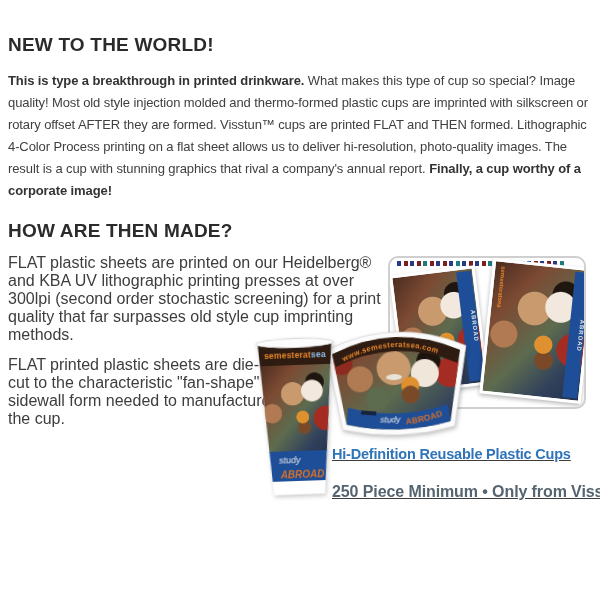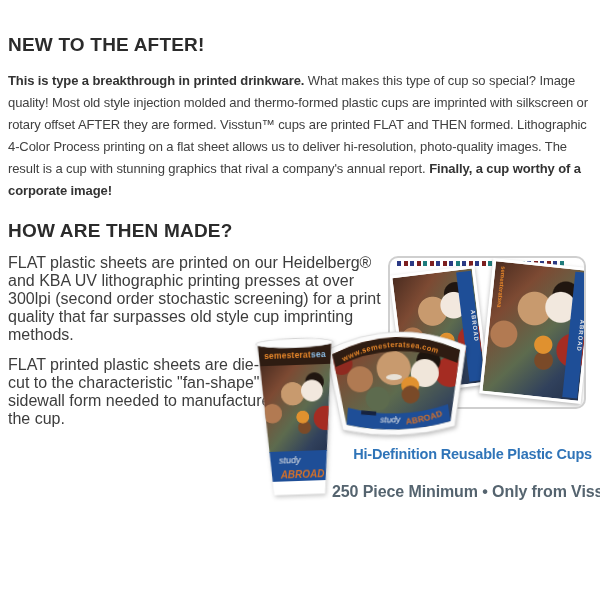--- a/index.html
+++ b/index.html
@@ -79,33 +79,33 @@
   .cup-band-top .o { color:#e8872a; } .cup-band-top .s { color:#8fc1ea; }
   .cup-collage { position:absolute; left:6%; right:6%; top:27px; bottom:44px; }
   .cup-band-blue { position:absolute; left:14%; right:14%; bottom:15px; height:30px;
                    background:#1e4e97; overflow:hidden; }
   .cup-study { position:absolute; left:10px; top:4px; color:#e9e9e9;
                font-size:9px; font-style:italic; }
   .cup-abr { position:absolute; right:4px; bottom:1px; color:#d3702a;
              font-size:10px; font-weight:bold; font-style:italic; }
   .cup-base { position:absolute; left:20%; right:20%; bottom:2px; height:13px; background:#fff; }
 
-  .cap { position:absolute; left:82px; top:190px; width:260px; text-align:right; z-index:5; }
+  .cap { position:absolute; left:82px; top:190px; width:260px; text-align:left; z-index:5;text-decoration:underline; }
   .cap-title { font-size:14.5px; font-weight:bold; color:#2f74b8;
                letter-spacing:-0.2px; white-space:nowrap; }
   .cap-sub { margin-top:21px; font-size:16px; font-weight:bold; color:#55646f;
              letter-spacing:-0.1px; white-space:nowrap; }
 </style>
 </head>
 <body>
 
 <div class="page">
   <div class="inner">
 
-    <h1 class="sec-head">NEW TO THE AFTER!</h1>
+    <h1 class="sec-head">NEW TO THE WORLD!</h1>
 
     <p class="body-text"><span class="b">This is type a breakthrough in printed drinkware.</span>
       <span>What makes this type of cup so special? Image quality! Most old style injection molded and thermo-formed plastic cups are imprinted with silkscreen or rotary offset AFTER they are formed. Visstun™ cups are printed FLAT and THEN formed. Lithographic 4-Color Process printing on a flat sheet allows us to deliver hi-resolution, photo-quality images. The result is a cup with stunning graphics that rival a company's annual report.</span>
       <span class="b">Finally, a cup worthy of a corporate image!</span></p>
 
     <h2 class="sec-head">HOW ARE THEN MADE?</h2>
 
     <div class="flow body-text">
 
       <div class="fl fl-1"></div>

